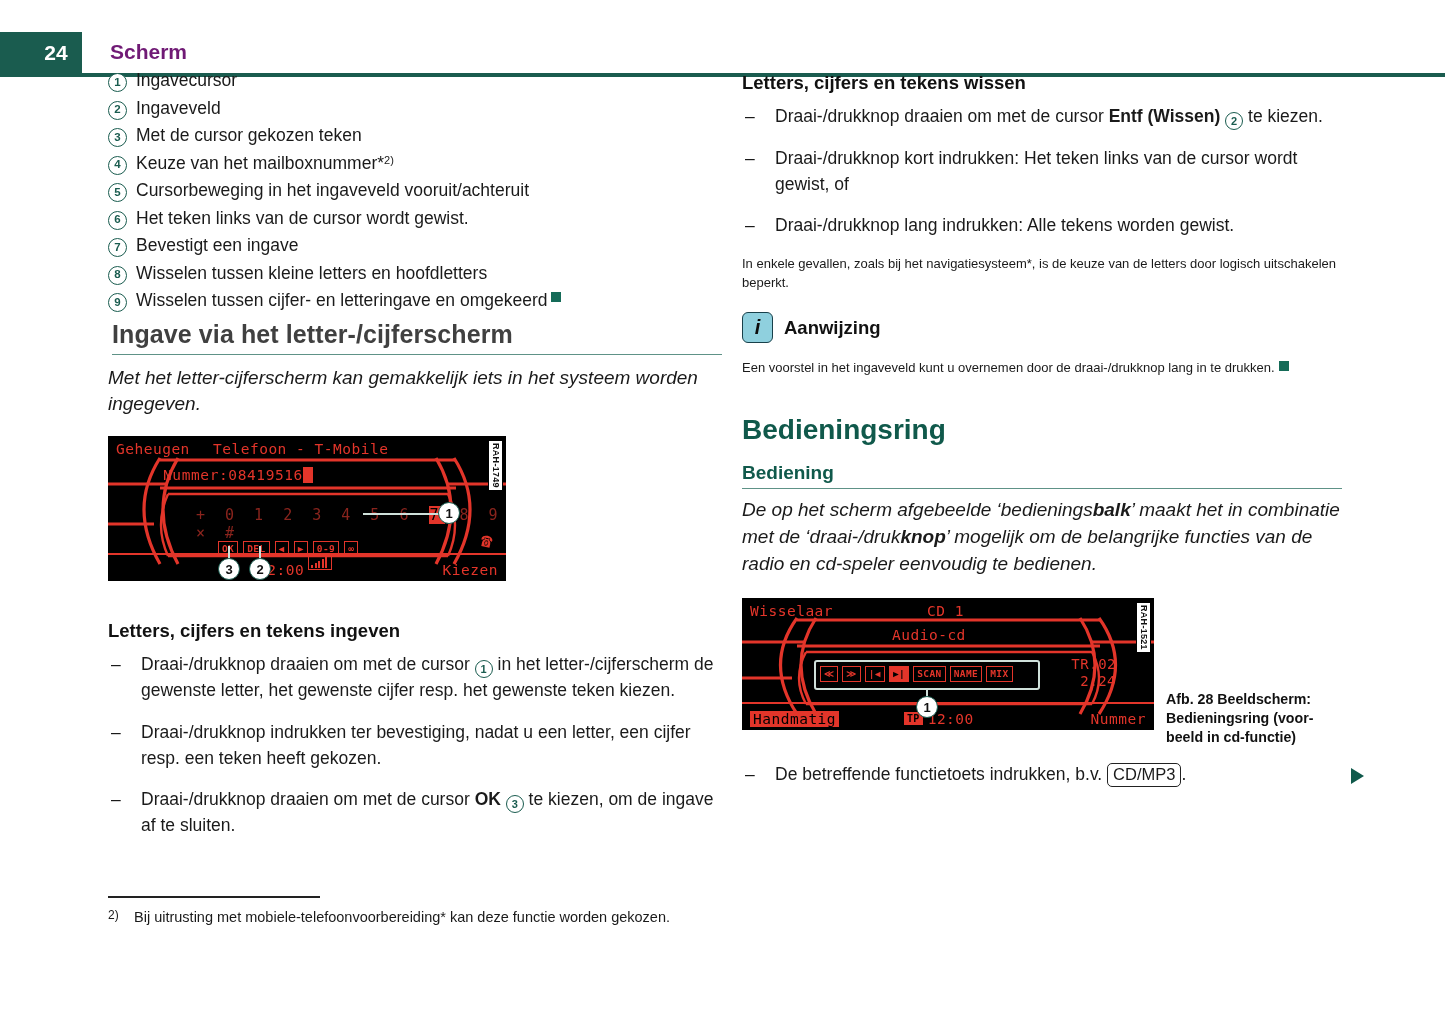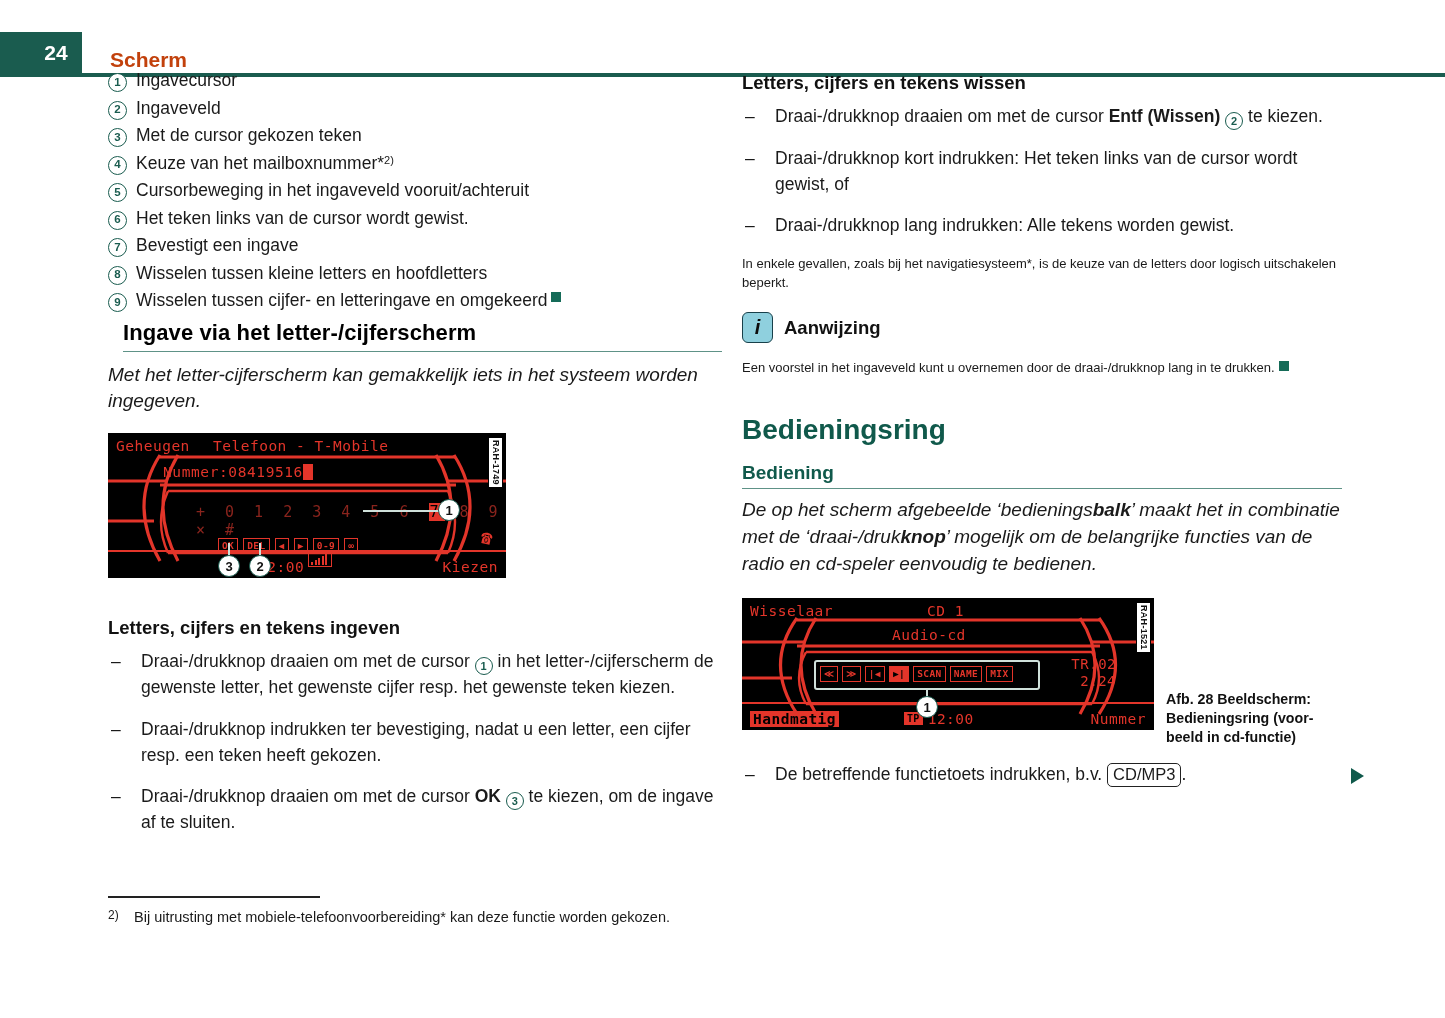--- a/index.html
+++ b/index.html
@@ -14,22 +14,22 @@
   
   .page-header { position:absolute; left:0; top:0; width:1445px; height:44px;margin-top:32px; }
   .pg-num-block {
     position:absolute; left:0; top:0; width:82px; height:41px;
     background:#1a5c4f; color:#ffffff;
     display:flex; align-items:center; justify-content:flex-end;
     padding-right:14px; box-sizing:border-box;
     font-size:21px; font-weight:bold; letter-spacing:.2px;
   }
   .hdr-title {
-    position:absolute; left:110px; top:16px;
-    font-size:21px; font-weight:bold; color:#c2410c;
+    position:absolute; left:110px; top:8px;
+    font-size:21px; font-weight:bold; color:#701a75;
   }
   .hdr-rule {
     position:absolute; left:0; top:41px; width:1445px; height:4px;
     background:#1a5c4f;
   }
   
   .col-left  { position:absolute; left:108px; top:72px; width:614px; }
   .col-right { position:absolute; left:742px; top:72px; width:600px; }
 
   
@@ -45,22 +45,22 @@
     font-size:11.5px; font-weight:bold;
     display:inline-flex; align-items:center; justify-content:center;
     box-sizing:border-box; background:#fff;
     margin-right:9px; position:relative; top:1px;
   }
   .legend .ltxt { color:#1a1a1a; }
   sup.fn { font-size:11px; vertical-align:super; }
 
   
   h2.sec {
-    color:#000000; font-size:22px; font-weight:bold;
-    margin:0 0 5px 15px; padding:0 0 5px 0;
+    color:#404040; font-size:25px; font-weight:bold;
+    margin:0 0 5px 4px; padding:0 0 5px 0;
     border-bottom:1.3px solid #5e9287;
     letter-spacing:.1px;
   }
   h3.sub {
     color:#10594b; font-size:19px; font-weight:bold;
     margin:0 0 5px 0; padding:0 0 4px 0;
     border-bottom:1.2px solid #5e9287;
   }
   h1.big {
     color:#10594b; font-size:28px; font-weight:bold;
@@ -164,21 +164,21 @@
     padding:2px 3px; letter-spacing:.4px;
     font-family:"DejaVu Sans Mono", monospace;
     display:inline-flex; align-items:center; justify-content:center;
     min-width:13px; box-sizing:border-box;
   }
   .d-btn.solid { background:#e3352a; color:#000; }
   .d-bottom {
     position:absolute; left:0; bottom:0; width:100%; height:26px;
     border-top:2px solid #e3352a;
   }
-  .d-bl { position:absolute; left:8px;  bottom:3px; font-size:14.5px; letter-spacing:.5px;font-weight:bold; }
+  .d-bl { position:absolute; left:8px;  bottom:3px; font-size:14.5px; letter-spacing:.5px; }
   .d-bc { position:absolute; bottom:3px; font-size:14.5px; letter-spacing:.5px; }
   .d-br { position:absolute; right:8px; bottom:3px; font-size:14.5px; letter-spacing:.5px; }
   .sig-box {
     display:inline-block; border:1.5px solid #e3352a; padding:1px 2px;
     vertical-align:2px; margin-left:4px; line-height:0;
   }
   .sig-box i {
     display:inline-block; width:2px; background:#e3352a; margin-right:1.5px;
     vertical-align:bottom;
   }

